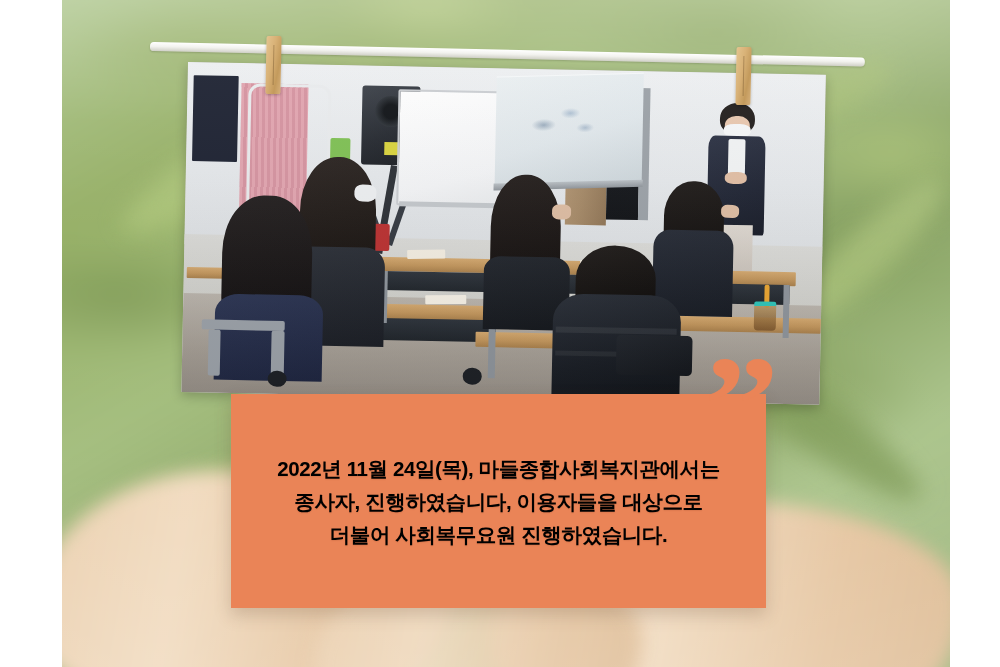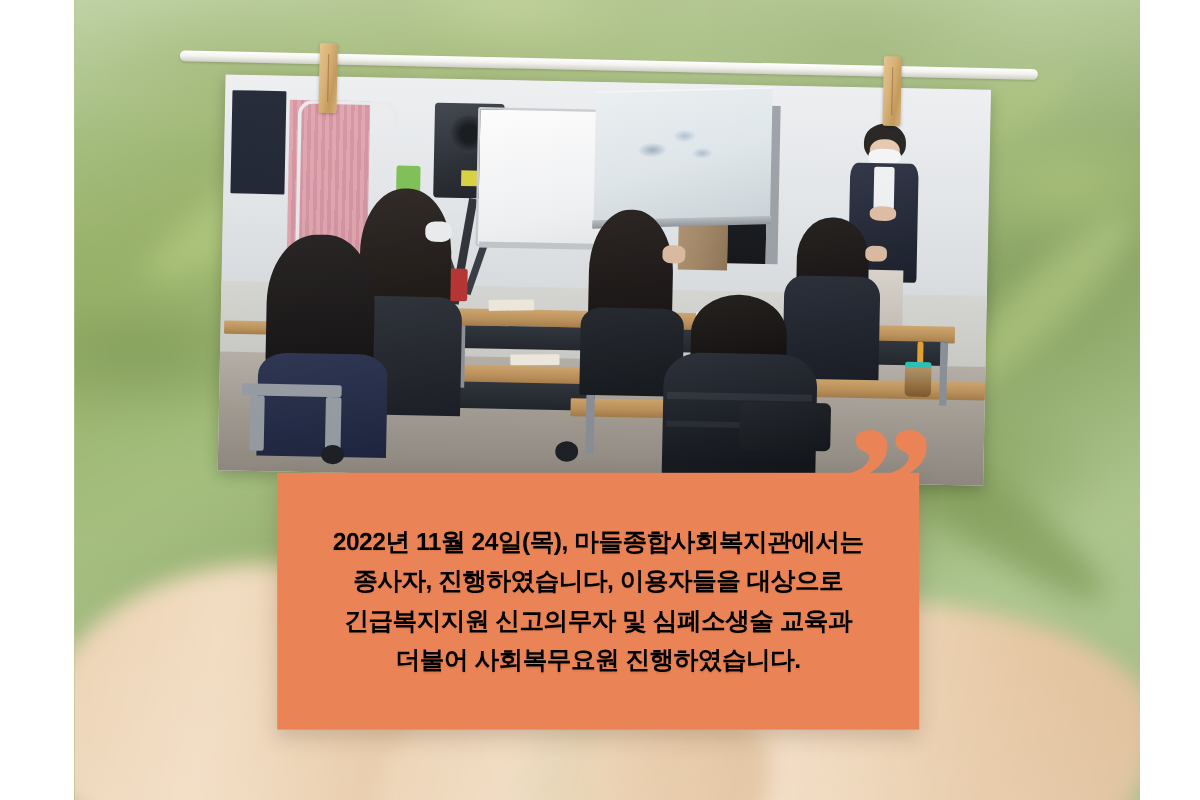--- a/index.html
+++ b/index.html
@@ -427,17 +427,16 @@
     <div class="photo-grade"></div>
   </div>
 
   <div class="quote-mark">
     <span>”</span>
   </div>
 
   <div class="caption-card">
     <div class="caption-line">2022년 11월 24일(목), 마들종합사회복지관에서는</div>
     <div class="caption-line">종사자, 진행하였습니다, 이용자들을 대상으로</div>
-    <div class="caption-line">긴급복지지원 신고의무자 및 심폐소생술 교육과</div>
     <div class="caption-line">더불어 사회복무요원 진행하였습니다.</div>
   </div>
 
 </div>
 
 </body></html>

